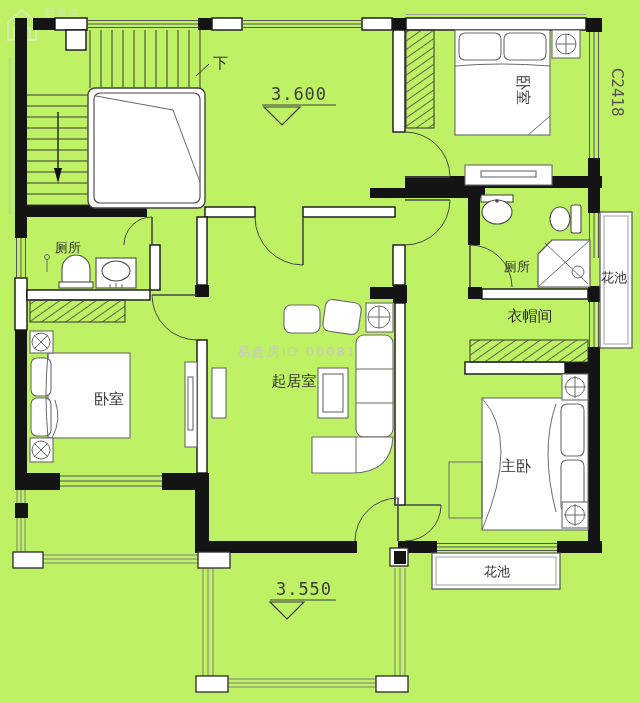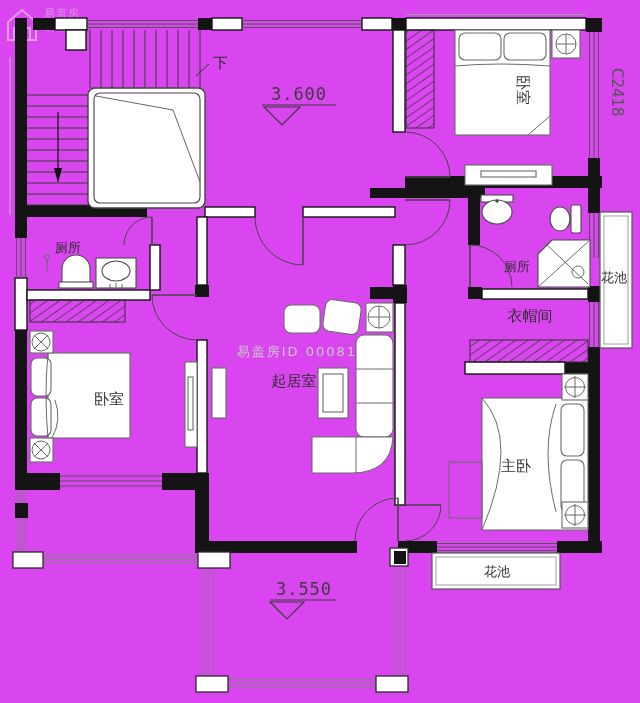--- a/index.html
+++ b/index.html
@@ -1,16 +1,16 @@
 <!DOCTYPE html>
 <html><head>
 <meta charset="utf-8">
 <style>
   html,body{margin:0;padding:0;background:#ffffff;}
-  .stage{width:640px;height:703px;position:relative;background:#d946ef;overflow:hidden;
+  .stage{width:640px;height:703px;position:relative;background:#bef264;overflow:hidden;
          font-family:"DejaVu Sans",sans-serif;}
   svg{display:block;}
   .wall{fill:#141414;stroke:none;}
   .wband{fill:#ffffff;stroke:#141414;stroke-width:1.4;}
   .win{stroke:#555;stroke-width:1;}
   .rail{stroke:#808080;stroke-width:1;}
   .post{fill:#ffffff;stroke:#2a2a2a;stroke-width:1.3;}
   .door{stroke:#474747;stroke-width:1;fill:none;}
   .leaf{stroke:#474747;stroke-width:1.6;}
   .furn{fill:#ffffff;stroke:#6b6b6b;stroke-width:1.1;}

